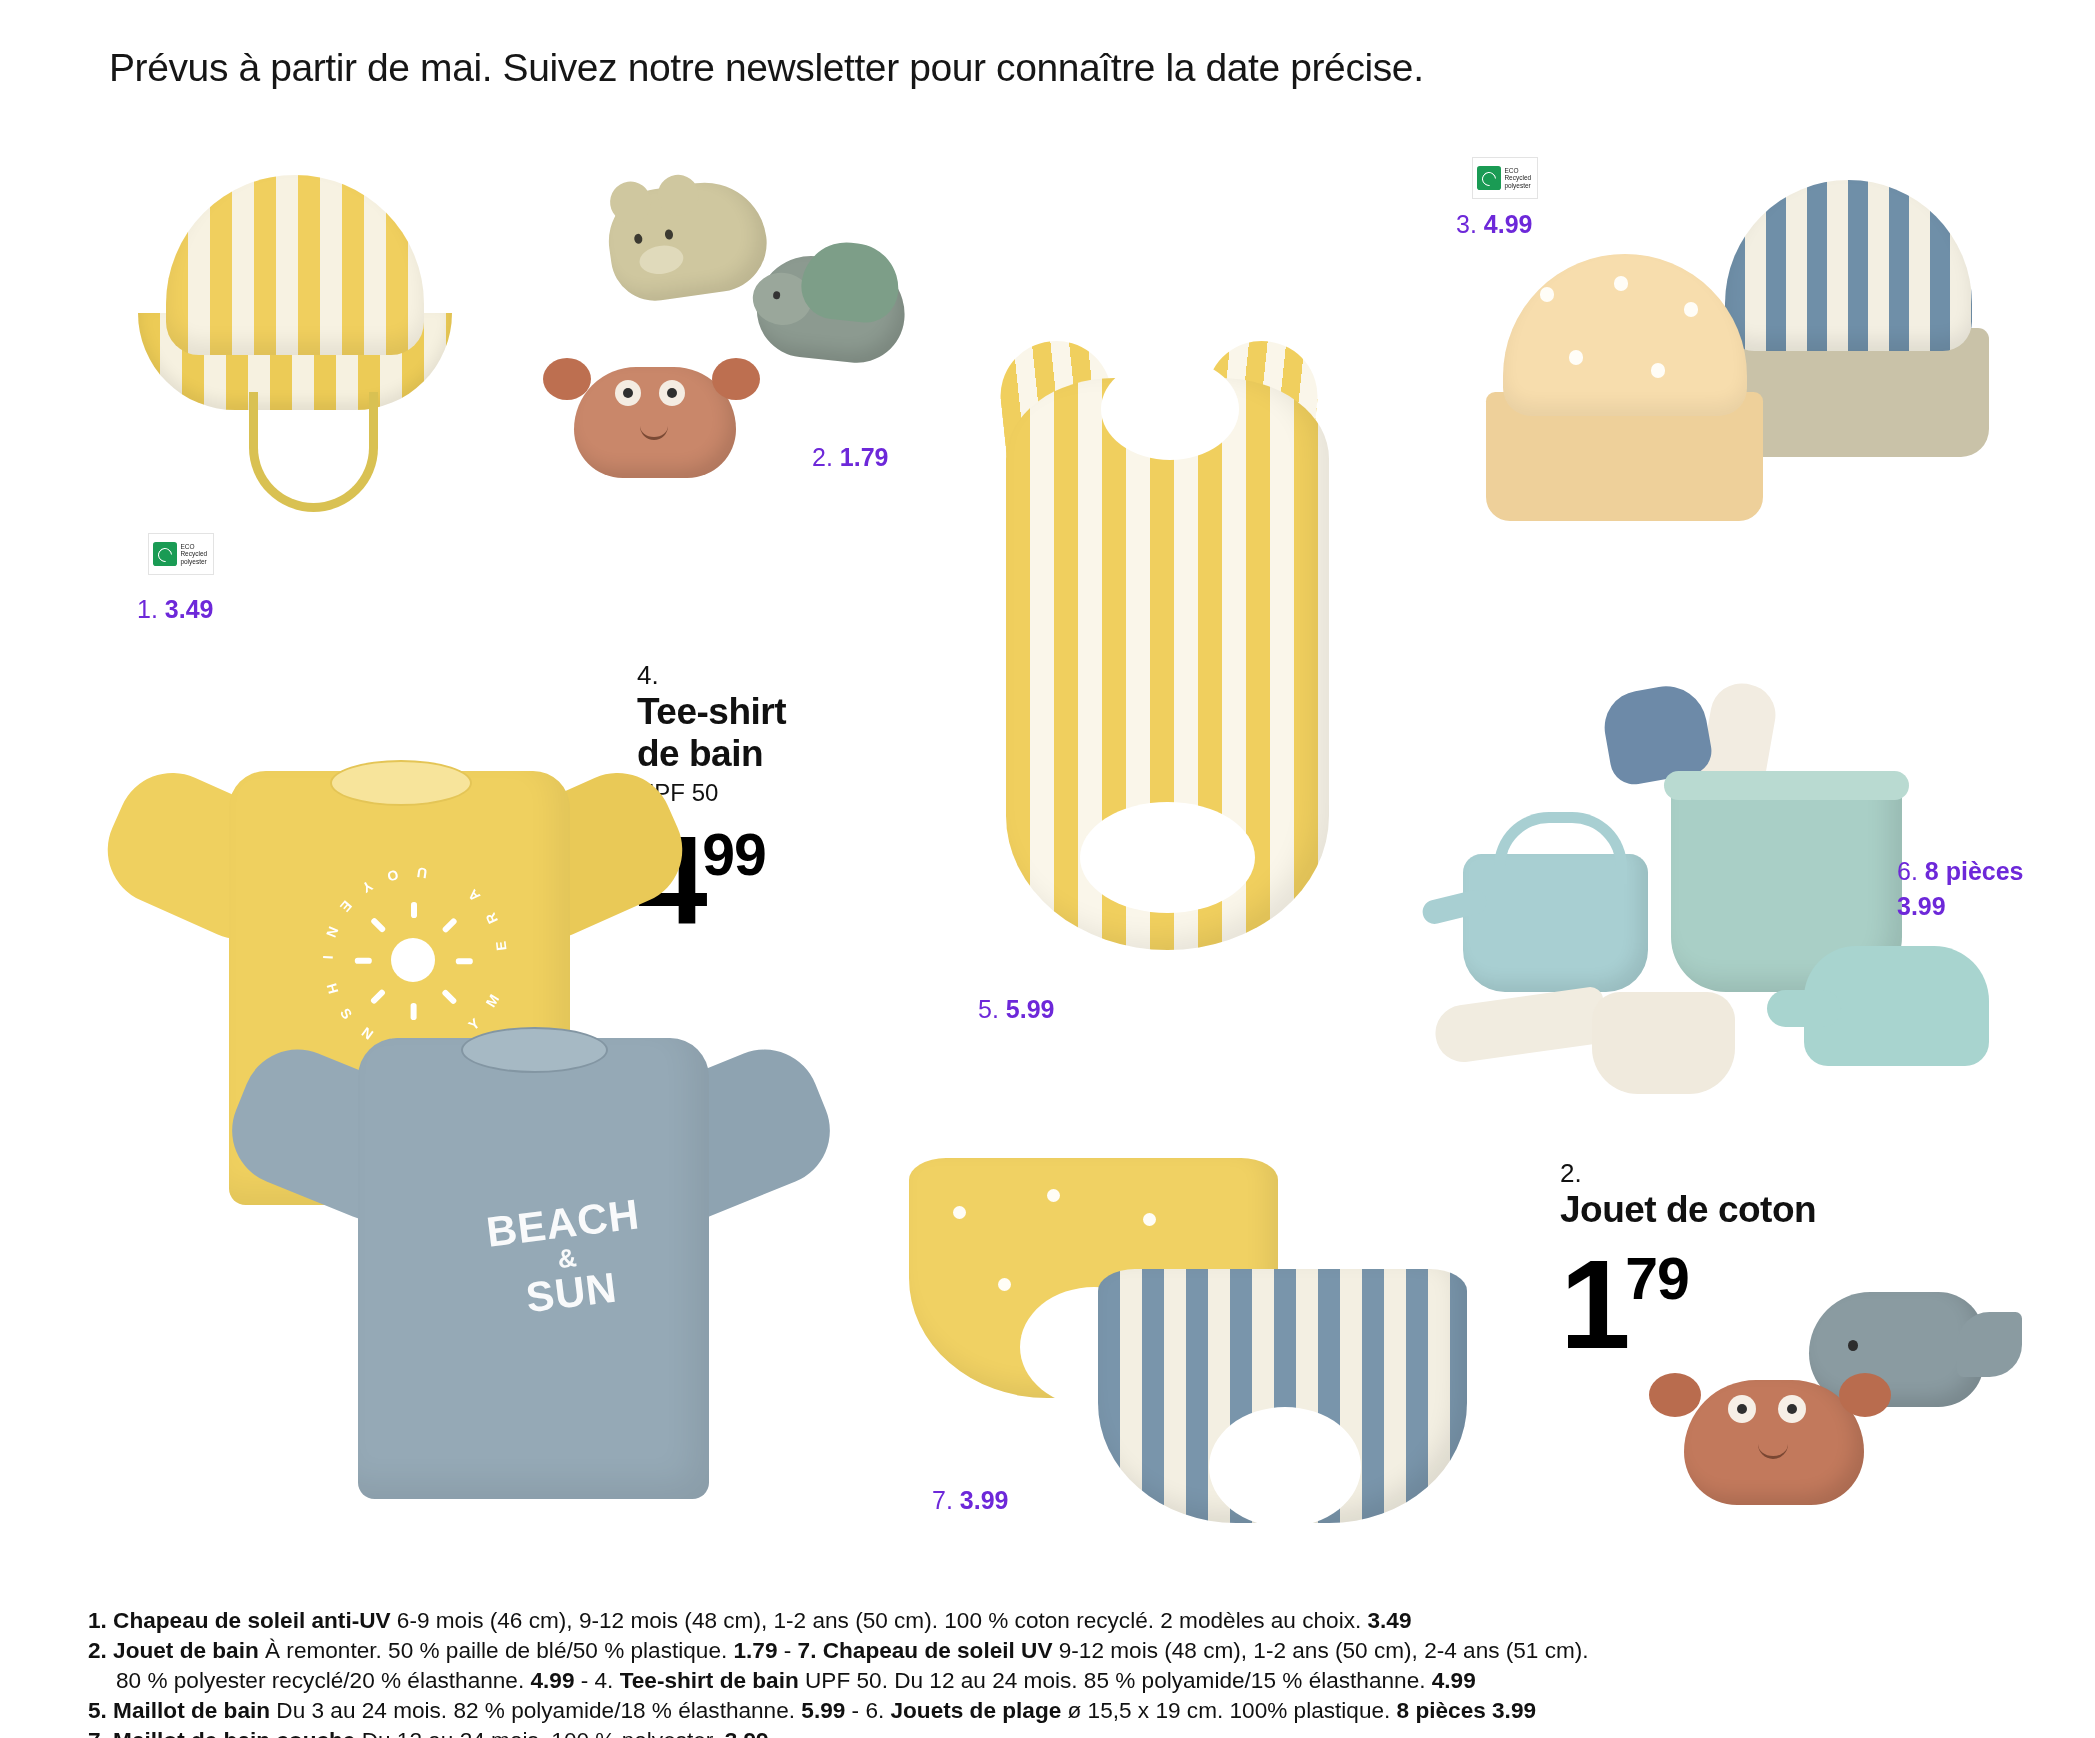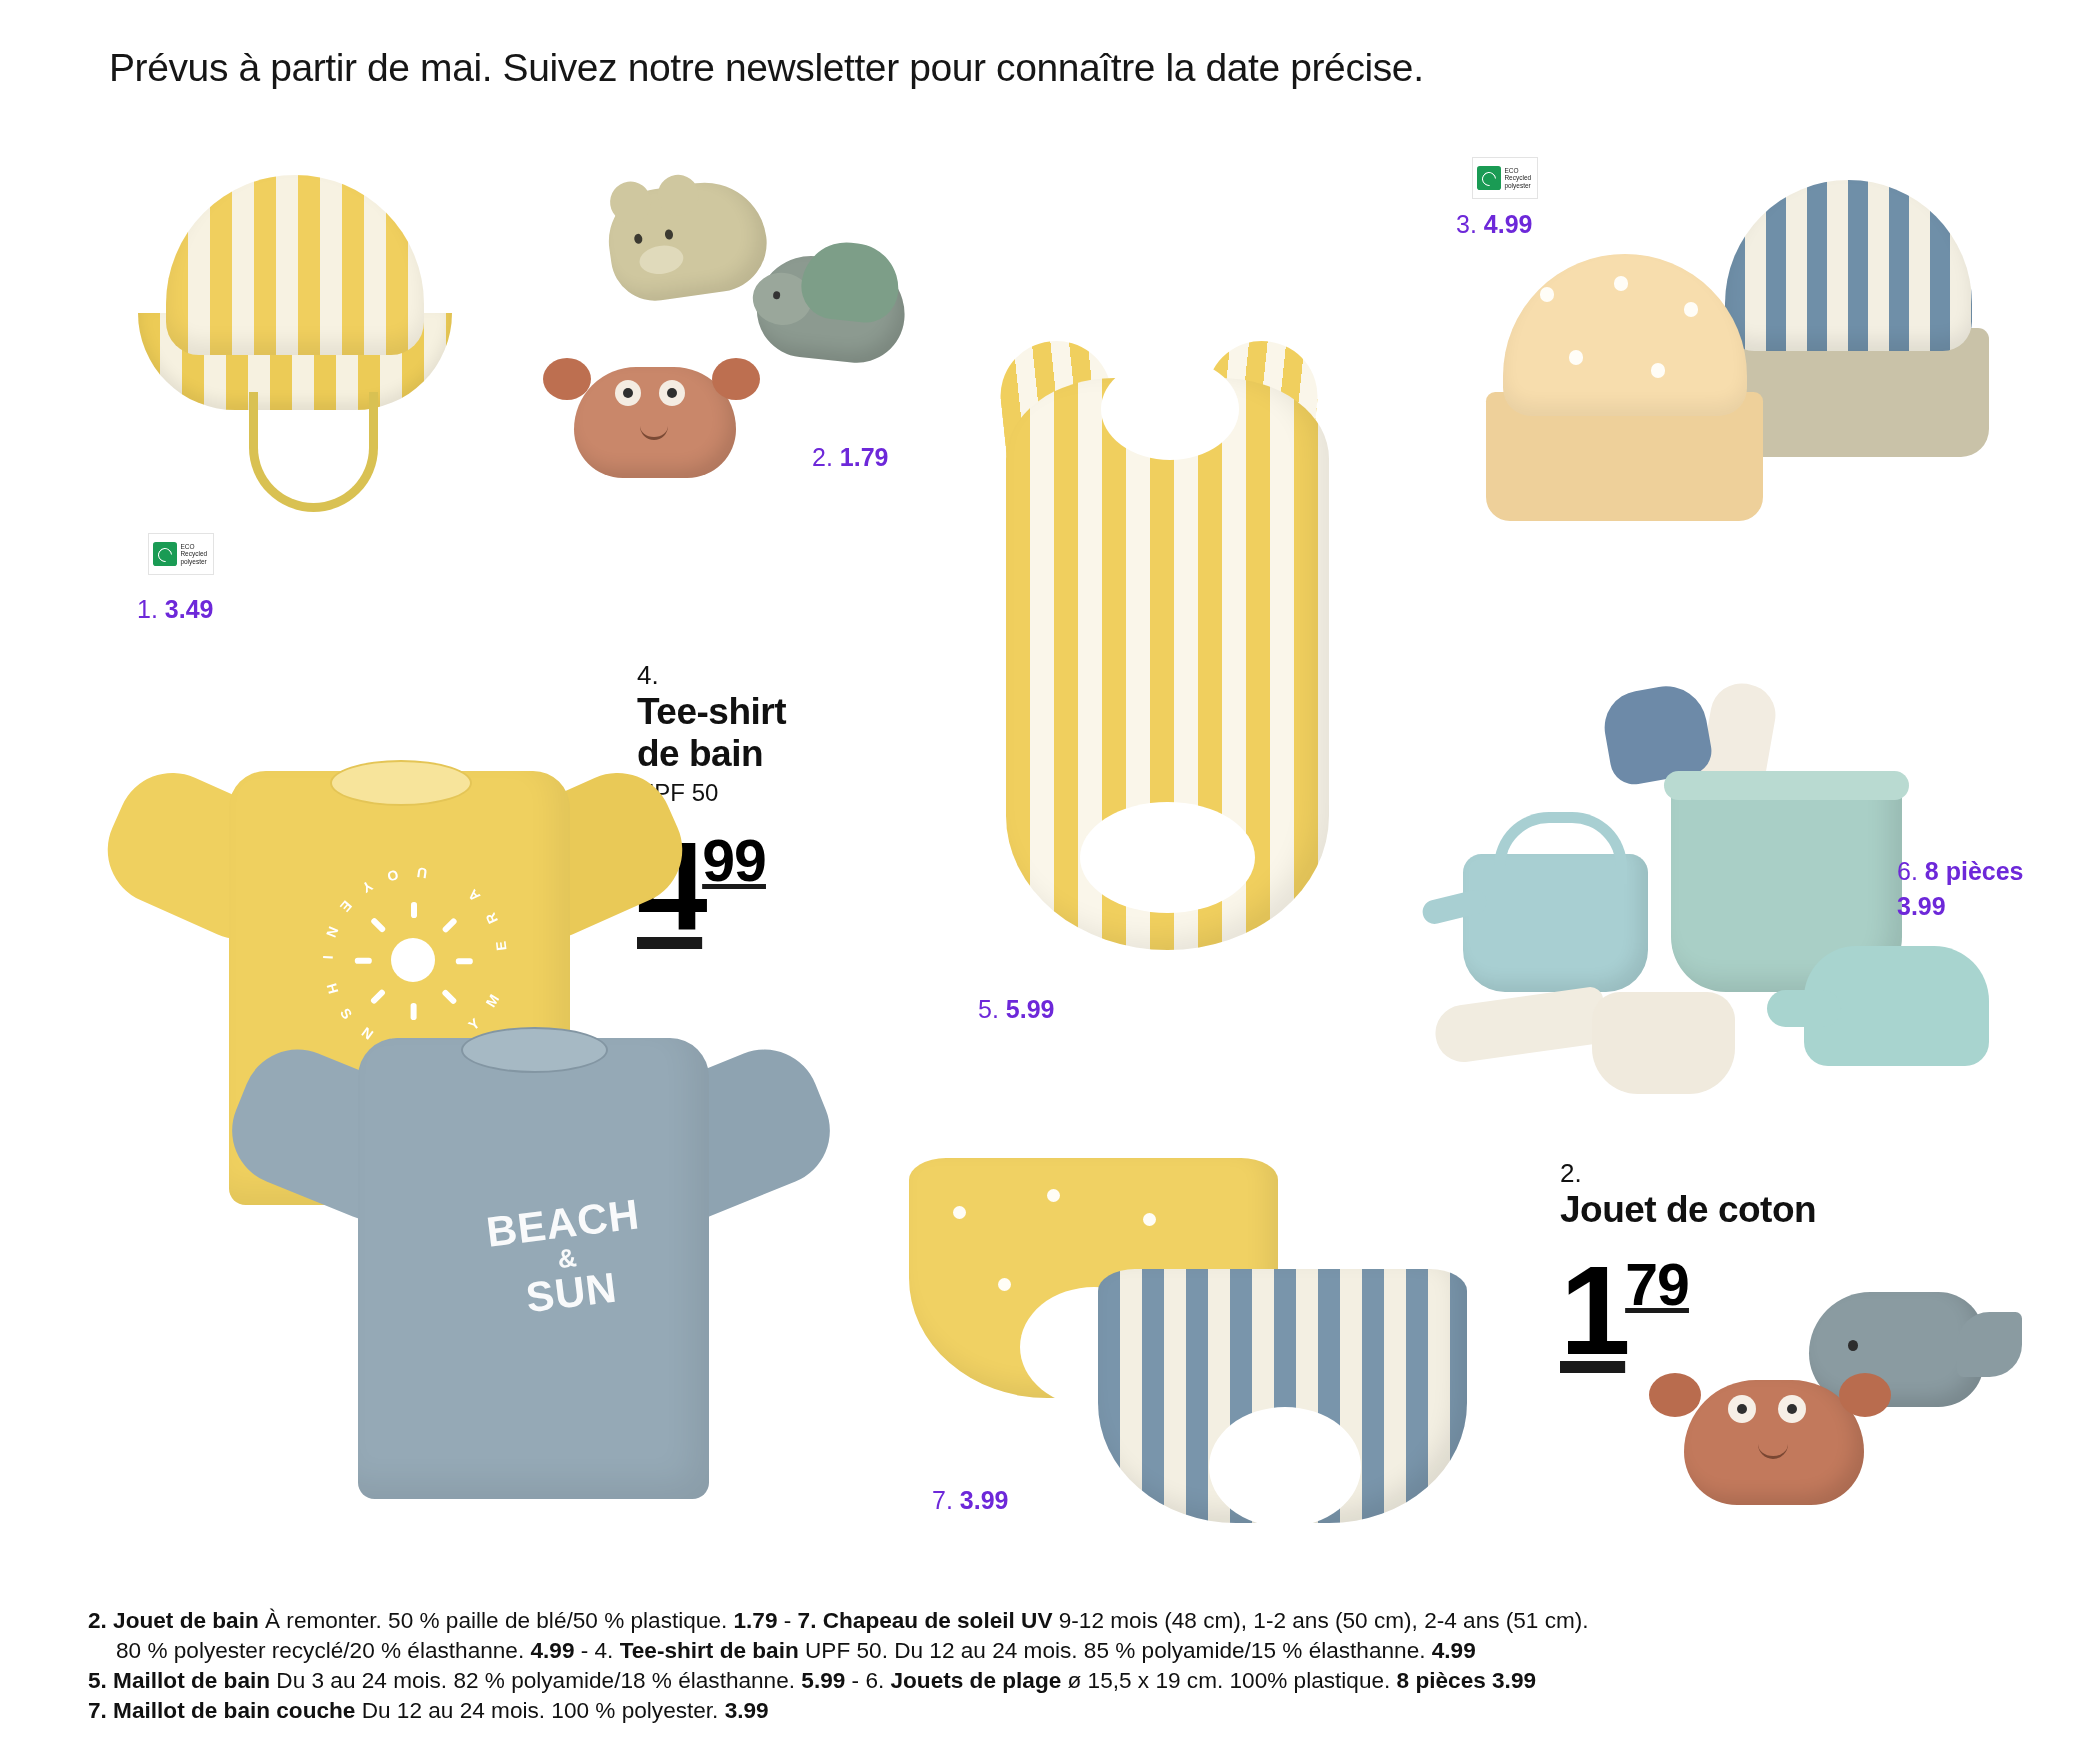--- a/index.html
+++ b/index.html
@@ -83,22 +83,21 @@
   }
   .promo-sub {
     font-size: 24px;
     color: #111;
     margin-top: 3.7px;
   }
   .big-price {
     display: flex;
     align-items: flex-start;
     line-height: 1;
-    margin-top: 16px;
-    text-decoration: underline;
+    margin-top: 10px;
   }
   .big-price .int {
     font-size: 127px;
     font-weight: bold;
     letter-spacing: -5.5px;
     color: #000;
   }
   .big-price .dec {
     font-size: 59px;
     font-weight: bold;
@@ -579,20 +578,23 @@
       <i></i>
     </span>
   <span class="eyew r">
       <i></i>
     </span>
   <span class="mouth"></span>
 </div>
 
 <div class="legal">
   <div>
+    <b>1. Chapeau de soleil anti-UV</b><span> 6-9 mois (46 cm), 9-12 mois (48 cm), 1-2 ans (50 cm). 100 % coton recyclé. 2 modèles au choix. </span><b>3.49</b>
+  </div>
+  <div>
     <b>2. Jouet de bain</b><span> À remonter. 50 % paille de blé/50 % plastique. </span><b>1.79</b><span> - </span><b>7. Chapeau de soleil UV</b><span> 9-12 mois (48 cm), 1-2 ans (50 cm), 2-4 ans (51 cm).</span>
   </div>
   <div style="padding-left:28px;">
     <span>80 % polyester recyclé/20 % élasthanne. </span><b>4.99</b><span> - 4. </span><b>Tee-shirt de bain</b><span> UPF 50. Du 12 au 24 mois. 85 % polyamide/15 % élasthanne. </span><b>4.99</b>
   </div>
   <div>
     <b>5. Maillot de bain</b><span> Du 3 au 24 mois. 82 % polyamide/18 % élasthanne. </span><b>5.99</b><span> - 6. </span><b>Jouets de plage</b><span> ø 15,5 x 19 cm. 100% plastique. </span><b>8 pièces 3.99</b>
   </div>
   <div>
     <b>7. Maillot de bain couche</b><span> Du 12 au 24 mois. 100 % polyester. </span><b>3.99</b>

